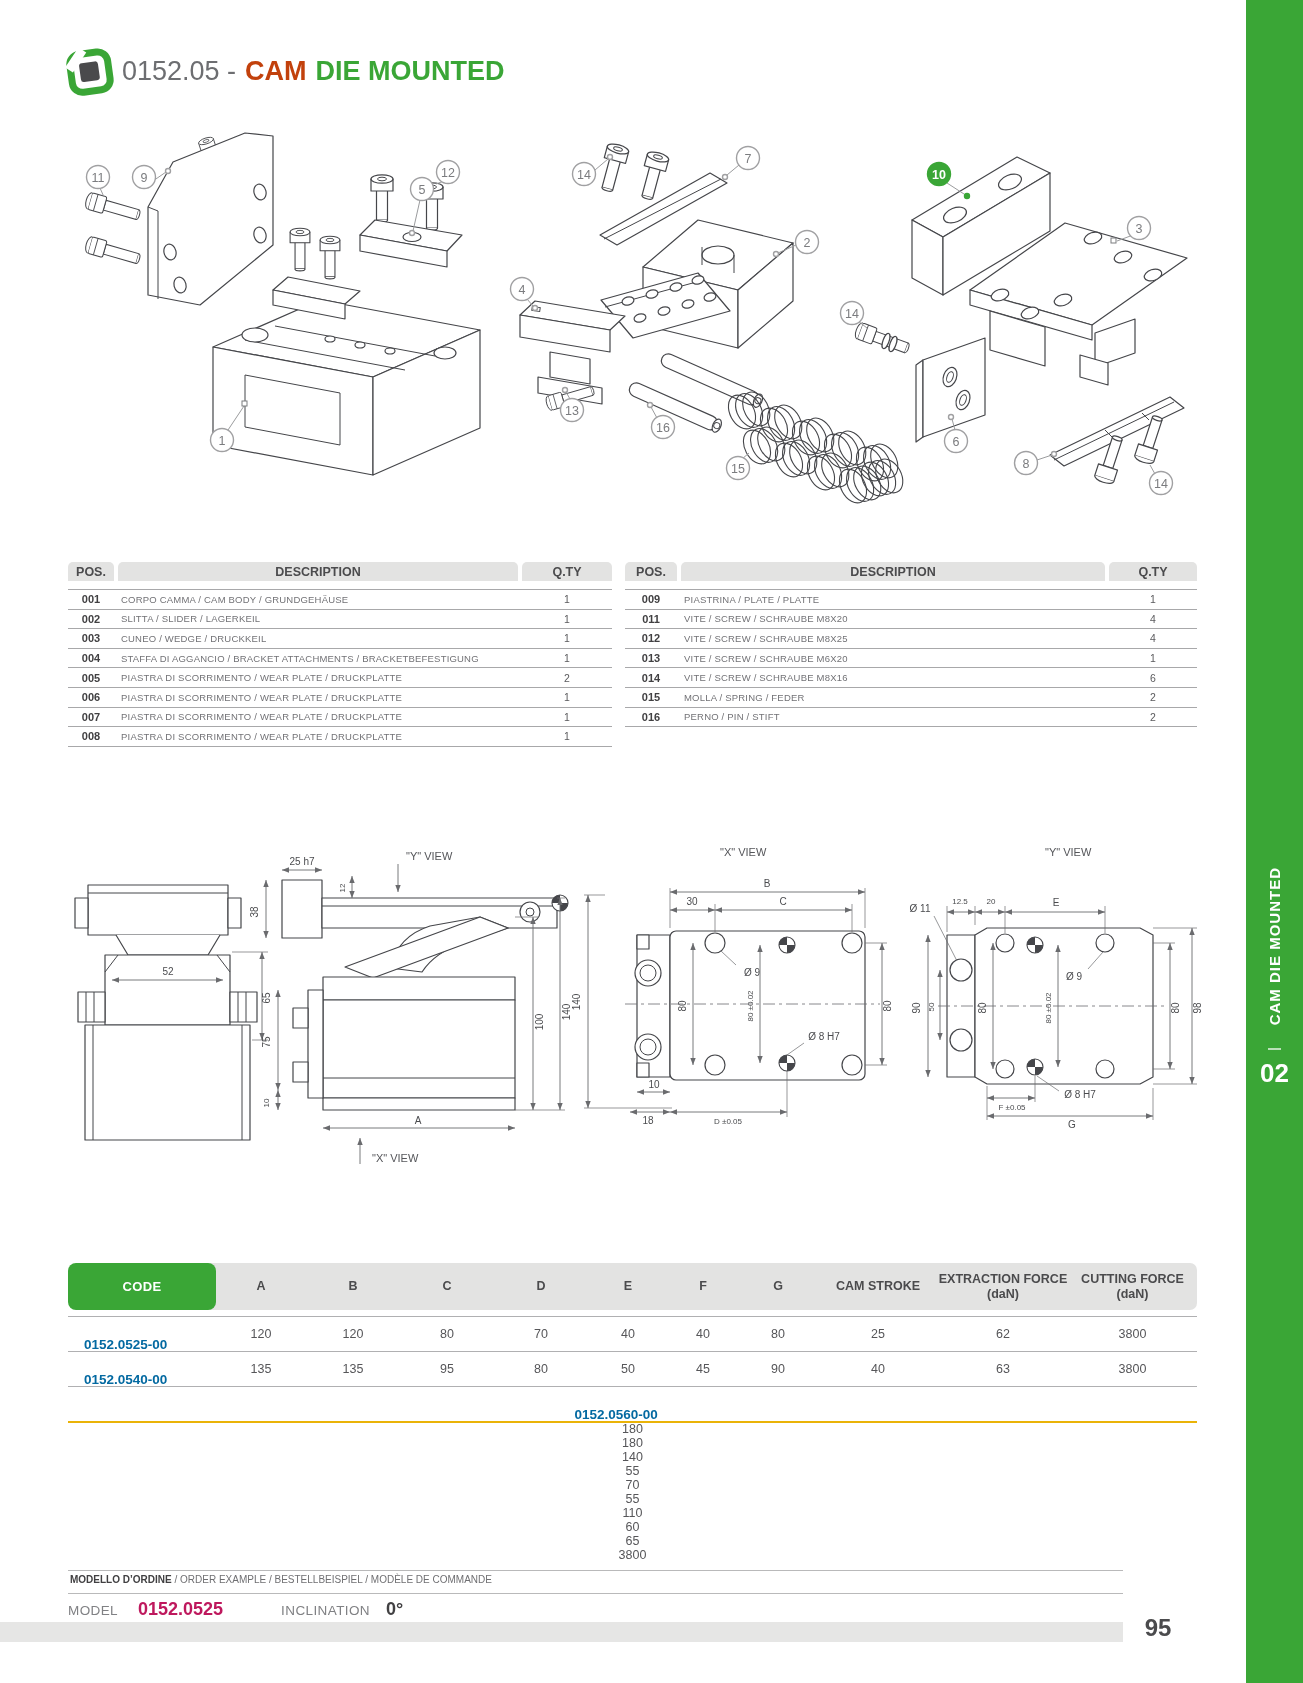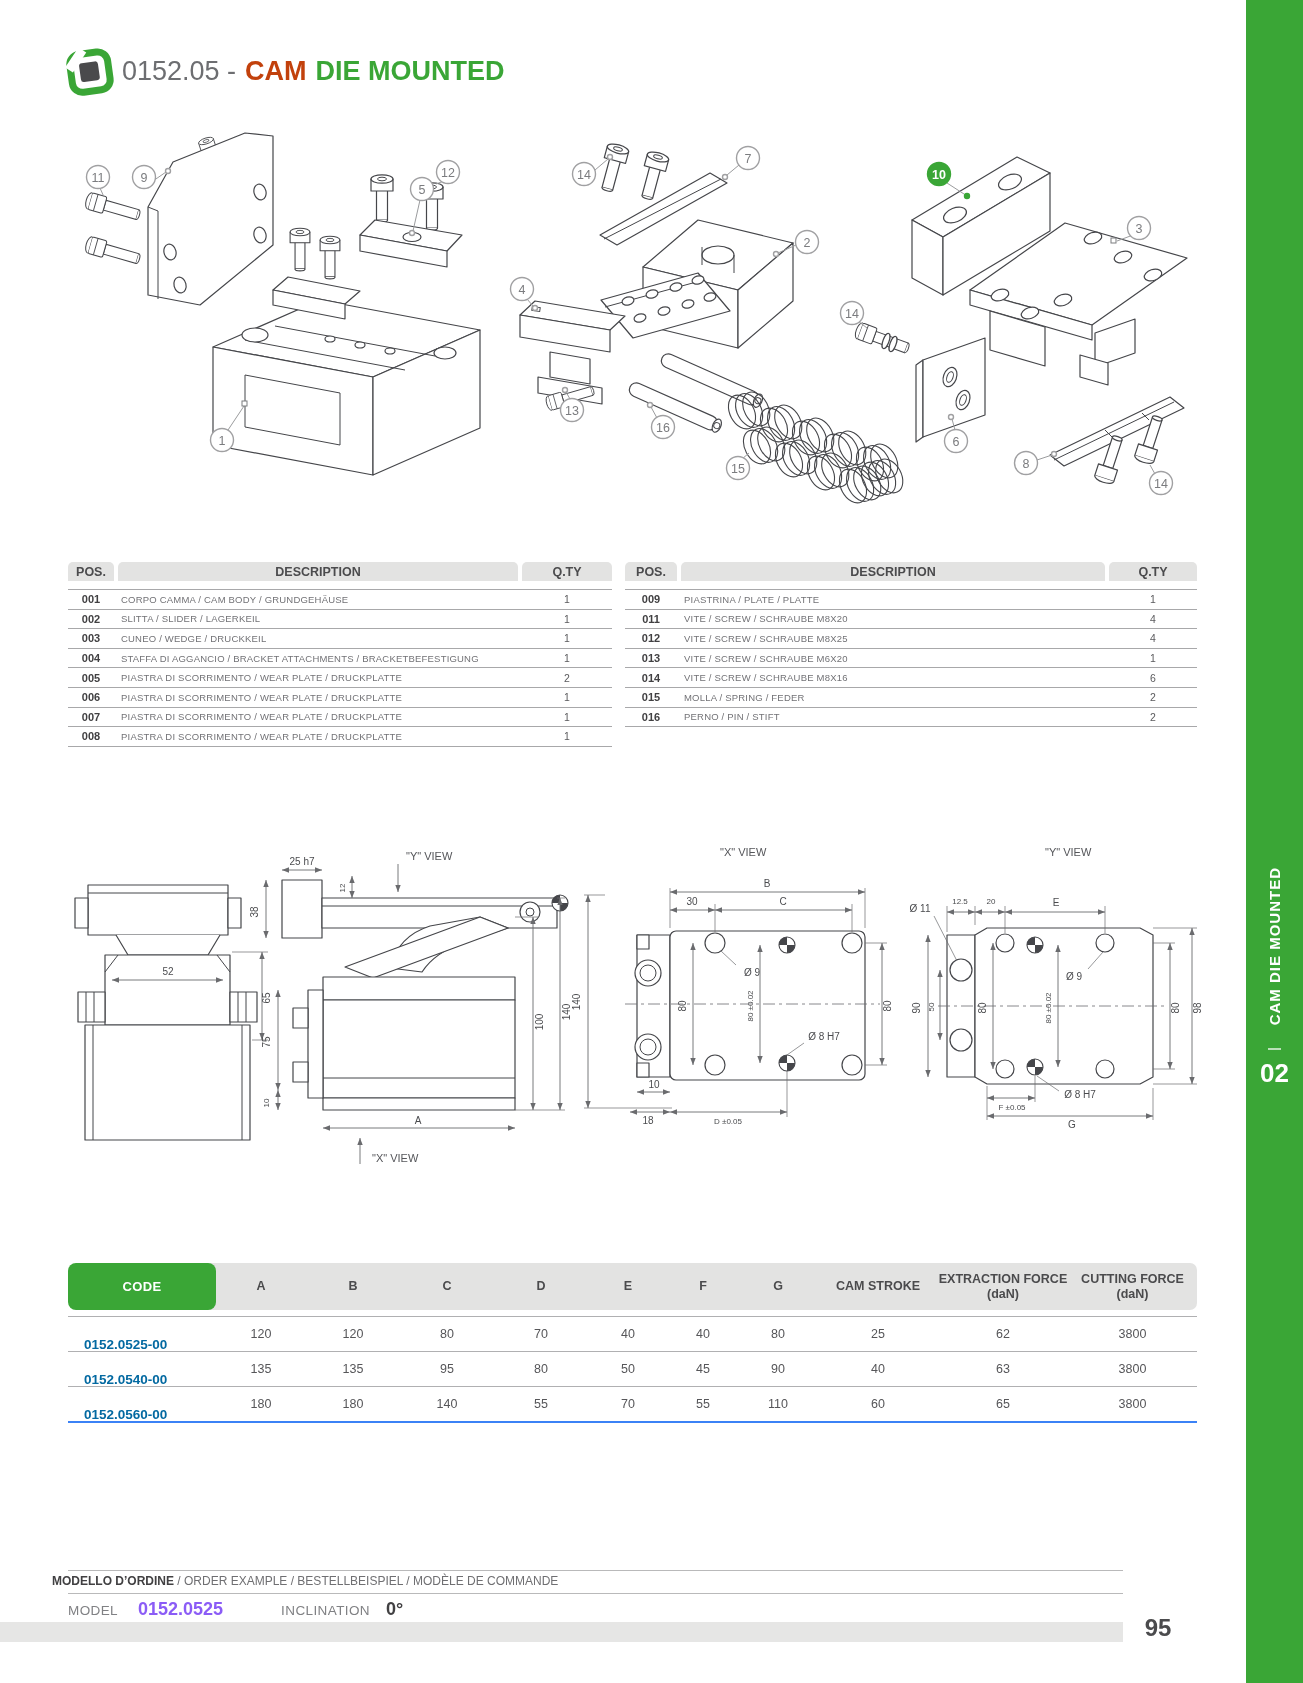--- a/index.html
+++ b/index.html
@@ -29,33 +29,33 @@
   .stable{position:absolute;left:68px;top:1263px;width:1129px;}
   .shead{position:relative;height:47px;border-radius:23px;}
   .sgray{position:absolute;left:140px;right:0;top:0;bottom:0;background:#e3e3e2;border-radius:0 7px 7px 0;}
   .sgreen{position:absolute;left:0;top:0;width:148px;height:47px;background:#3aa636;border-radius:8px;
           display:flex;align-items:center;justify-content:center;color:#fff;font-weight:bold;font-size:13px;letter-spacing:.3px;}
   .shlabels{position:absolute;left:148px;right:0;top:0;bottom:0;display:flex;align-items:center;}
   .shcell{text-align:center;font-weight:bold;color:#4b4b4d;font-size:12.5px;line-height:1.2;}
   .shsub{display:block;font-weight:bold;}
   .srows{margin-top:6px;border-top:1px solid #b0b0b2;}
   .srow{display:flex;height:34px;align-items:center;border-bottom:1px solid #b0b0b2;}
-  .srow:last-child{border-bottom:2px solid #3b82f6;}
+  .srow:last-child{border-bottom:2px solid #eab308;flex-direction:column;}
   .scode{width:148px;box-sizing:border-box;padding-left:16px;font-weight:bold;color:#0369a1;font-size:13.5px;margin-top:20px;}
   .sval{text-align:center;font-size:12.5px;color:#565659;}
   .cA{width:90px;}.cB{width:94px;}.cC{width:94px;}.cD{width:94px;}.cE{width:80px;}
   .cF{width:70px;}.cG{width:80px;}.cH{width:120px;}.cI{width:130px;}.cJ{width:129px;}
   
   .rule{position:absolute;left:68px;width:1055px;height:1px;background:#b9b9ba;}
-  .order-head{position:absolute;left:52px;top:1574px;font-size:12px;white-space:nowrap;text-align:center;}
+  .order-head{position:absolute;left:70px;top:1574px;font-size:10px;white-space:nowrap;text-align:center;}
   .oh-bold{font-weight:bold;color:#414042;}
   .oh-rest{color:#6f6f72;}
   .model-row{position:absolute;left:68px;top:1599px;display:flex;align-items:baseline;white-space:nowrap;}
   .m-label{font-size:13.5px;color:#808184;letter-spacing:.4px;}
-  .m-value{font-size:18px;font-weight:bold;color:#8b5cf6;margin-left:20px;}
+  .m-value{font-size:18px;font-weight:bold;color:#be185d;margin-left:20px;}
   .m-label2{font-size:13.5px;color:#808184;margin-left:58px;letter-spacing:.4px;}
   .m-value2{font-size:18px;font-weight:bold;color:#414042;margin-left:16px;}
   .foot-bar{position:absolute;left:0;top:1622px;width:1123px;height:20px;background:#e6e6e5;}
   .page-num{position:absolute;left:1128px;top:1614px;width:60px;text-align:center;
             font-size:24px;font-weight:bold;color:#4b4b4d;}
   
   .side-bar{position:absolute;left:1246px;top:0;width:57px;height:1683px;background:#3aa636;}
   .side-cat{position:absolute;left:1246px;top:840px;width:57px;height:212px;
             display:flex;align-items:center;justify-content:center;}
   .side-cat span{writing-mode:vertical-rl;transform:rotate(180deg);color:#fff;font-weight:bold;

